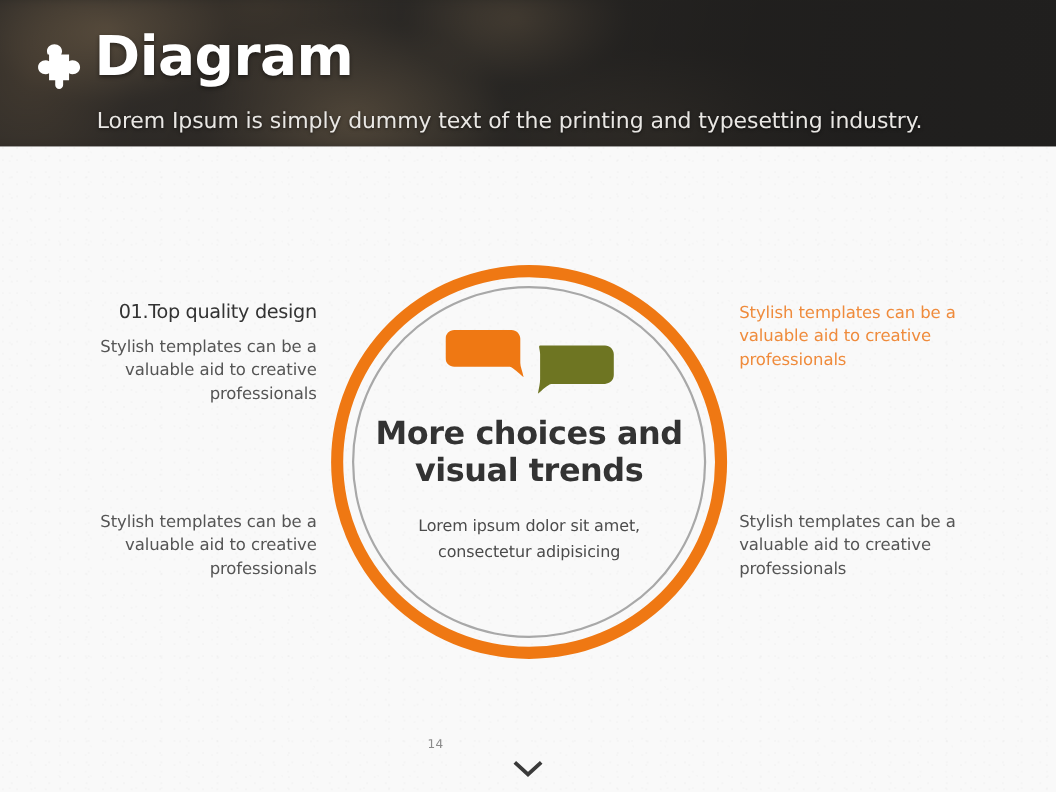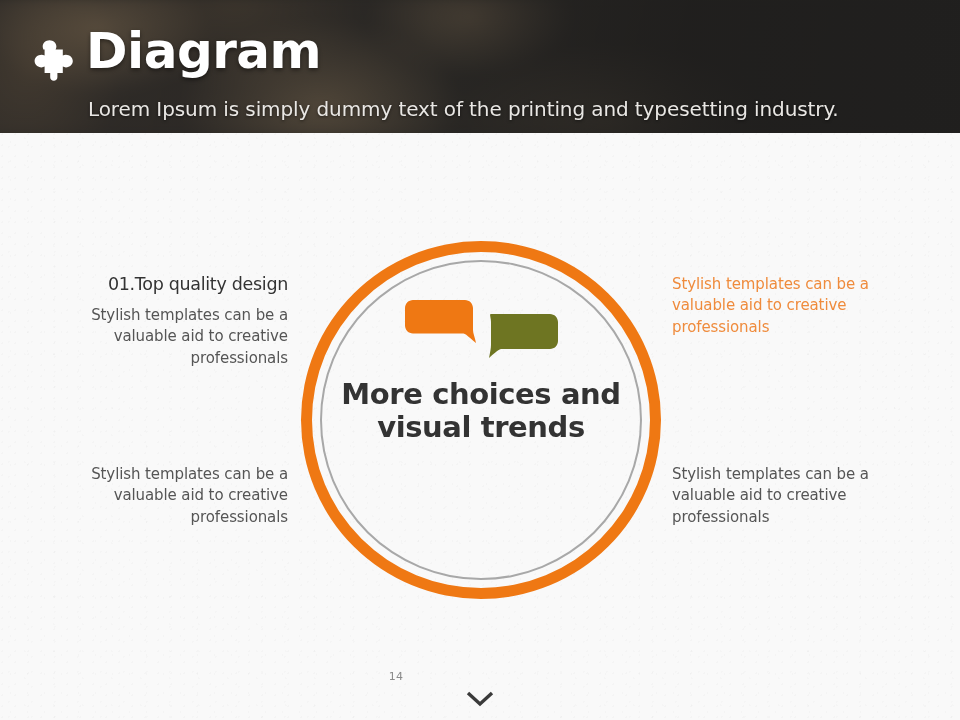--- a/index.html
+++ b/index.html
@@ -217,20 +217,21 @@
     <svg id="bubbles" viewBox="0 0 160 58">
       <g>
         <path fill="#ef7813" d="M8,0 L60,0 C64.4,0 68,3.6 68,8 L68,30 C68,33.5 70,37.5 71,43 C66,39 62,34.5 58.5,33.5 L8,33.5 C3.6,33.5 0,29.9 0,25.5 L0,8 C0,3.6 3.6,0 8,0 Z"></path>
       </g>
       <g>
         <path fill="#6e7522" d="M86,14 L145,14 C149.4,14 153,17.6 153,22 L153,41 C153,45.4 149.4,49 145,49 L96,49 C92.5,50 88.5,54 84,58 C85,52.5 86,48.5 86,45 L86,22 C86,17.6 84,14 86,14 Z"></path>
       </g>
     </svg>
 
     <div id="center-title">More choices and visual trends</div>
+    <div id="center-desc">Lorem ipsum dolor sit amet, consectetur adipisicing</div>
   </div>
 
   <div class="item item-left" id="item-01">
     <div class="item-title">01.Top quality design</div>
     <div class="item-body">Stylish templates can be a valuable aid to  creative professionals</div>
   </div>
 
   <div class="item item-right accent" id="item-02">
     <div class="item-body">Stylish templates can be a valuable aid to  creative professionals</div>
   </div>

